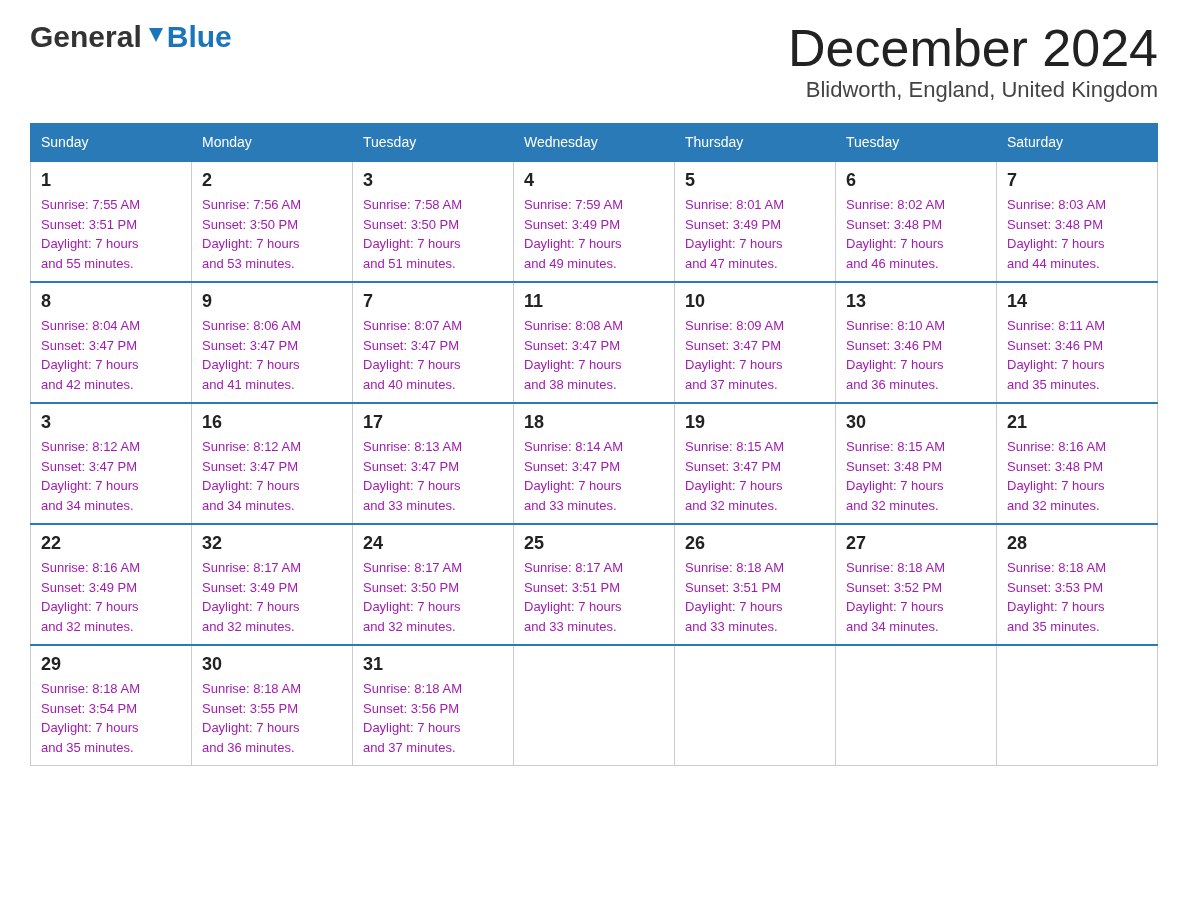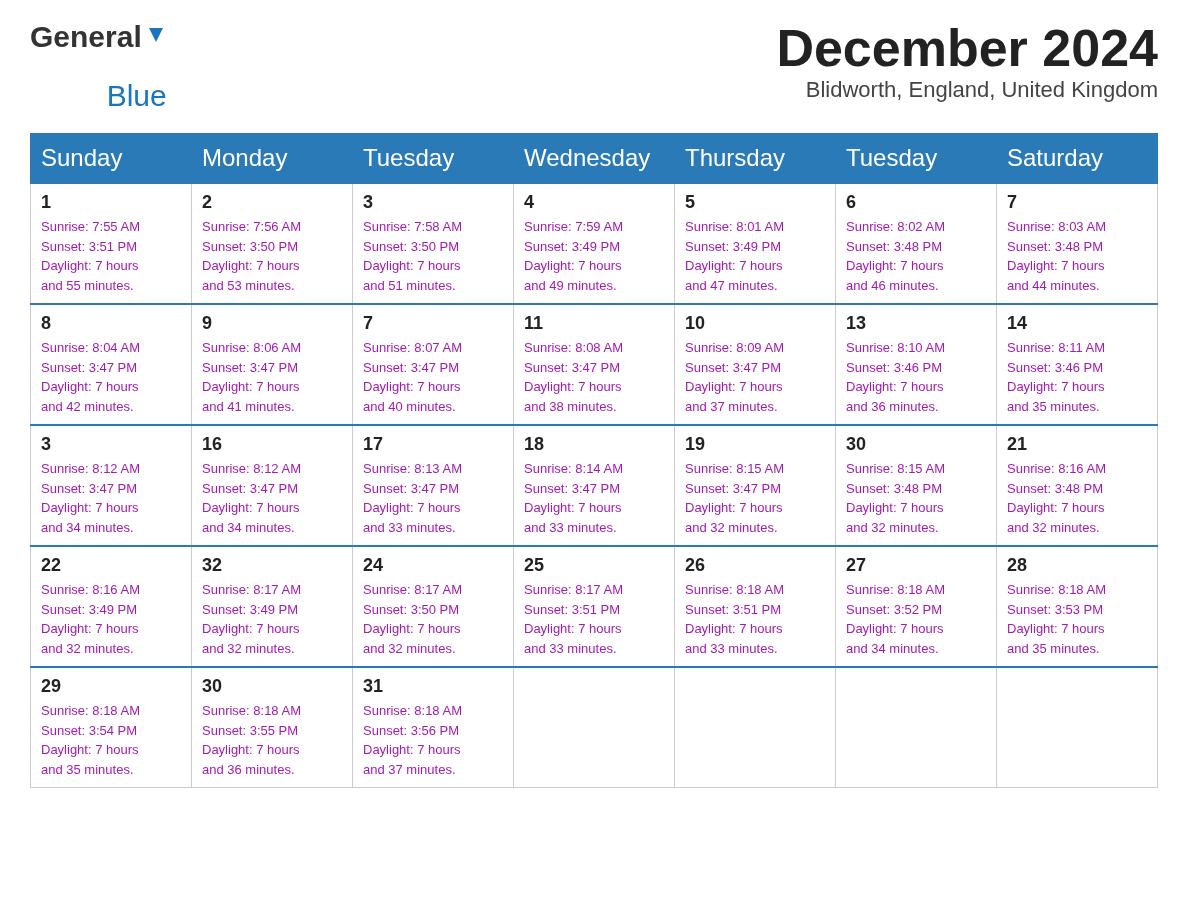--- a/index.html
+++ b/index.html
@@ -11,46 +11,45 @@
       padding: 20px 30px;
     }
     .header {
       display: flex;
       justify-content: space-between;
       align-items: flex-start;
       margin-bottom: 20px;
     }
     .logo {
       display: flex;
-      flex-direction: column;
-      align-items: flex-end;
-      gap: 25px;
+      flex-direction: row;
+      align-items: flex-start;
     }
     .title-block {
       text-align: right;
     }
     .month-title {
       font-size: 52px;
-      font-weight: bold;
+      font-weight: normal;
       color: #222;
       line-height: 1.1;
     }
     .location {
       font-size: 22px;
       color: #444;
       margin-top: 0;
     }
     .calendar-table {
       width: 100%;
       border-collapse: collapse;
     }
     .calendar-table th {
       background-color: #2a7ab8;
       color: #fff;
-      font-size: 24px;
+      font-size: 14px;
       font-weight: normal;
       padding: 10px 10px;
       text-align: left;
       border: 1px solid #2a7ab8;
     }
     .calendar-table td {
       vertical-align: top;
       padding: 8px 10px;
       border: 1px solid #ccc;
       border-top: 2px solid #2a7ab8;
@@ -85,21 +84,21 @@
       font-weight: bold;
       color: #333;
     }
     .logo-arrow {
       display: inline-block;
       margin-left: 3px;
       vertical-align: middle;
     }
     .logo-text-blue {
       font-size: 30px;
-      font-weight: normal;
+      font-weight: bold;
       color: #1a75bb;
     }
   </style>
 </head>
 <body>
 
 <div class="header">
   <div class="logo">
     <div class="logo-row">
       <span class="logo-text-general">General</span>

